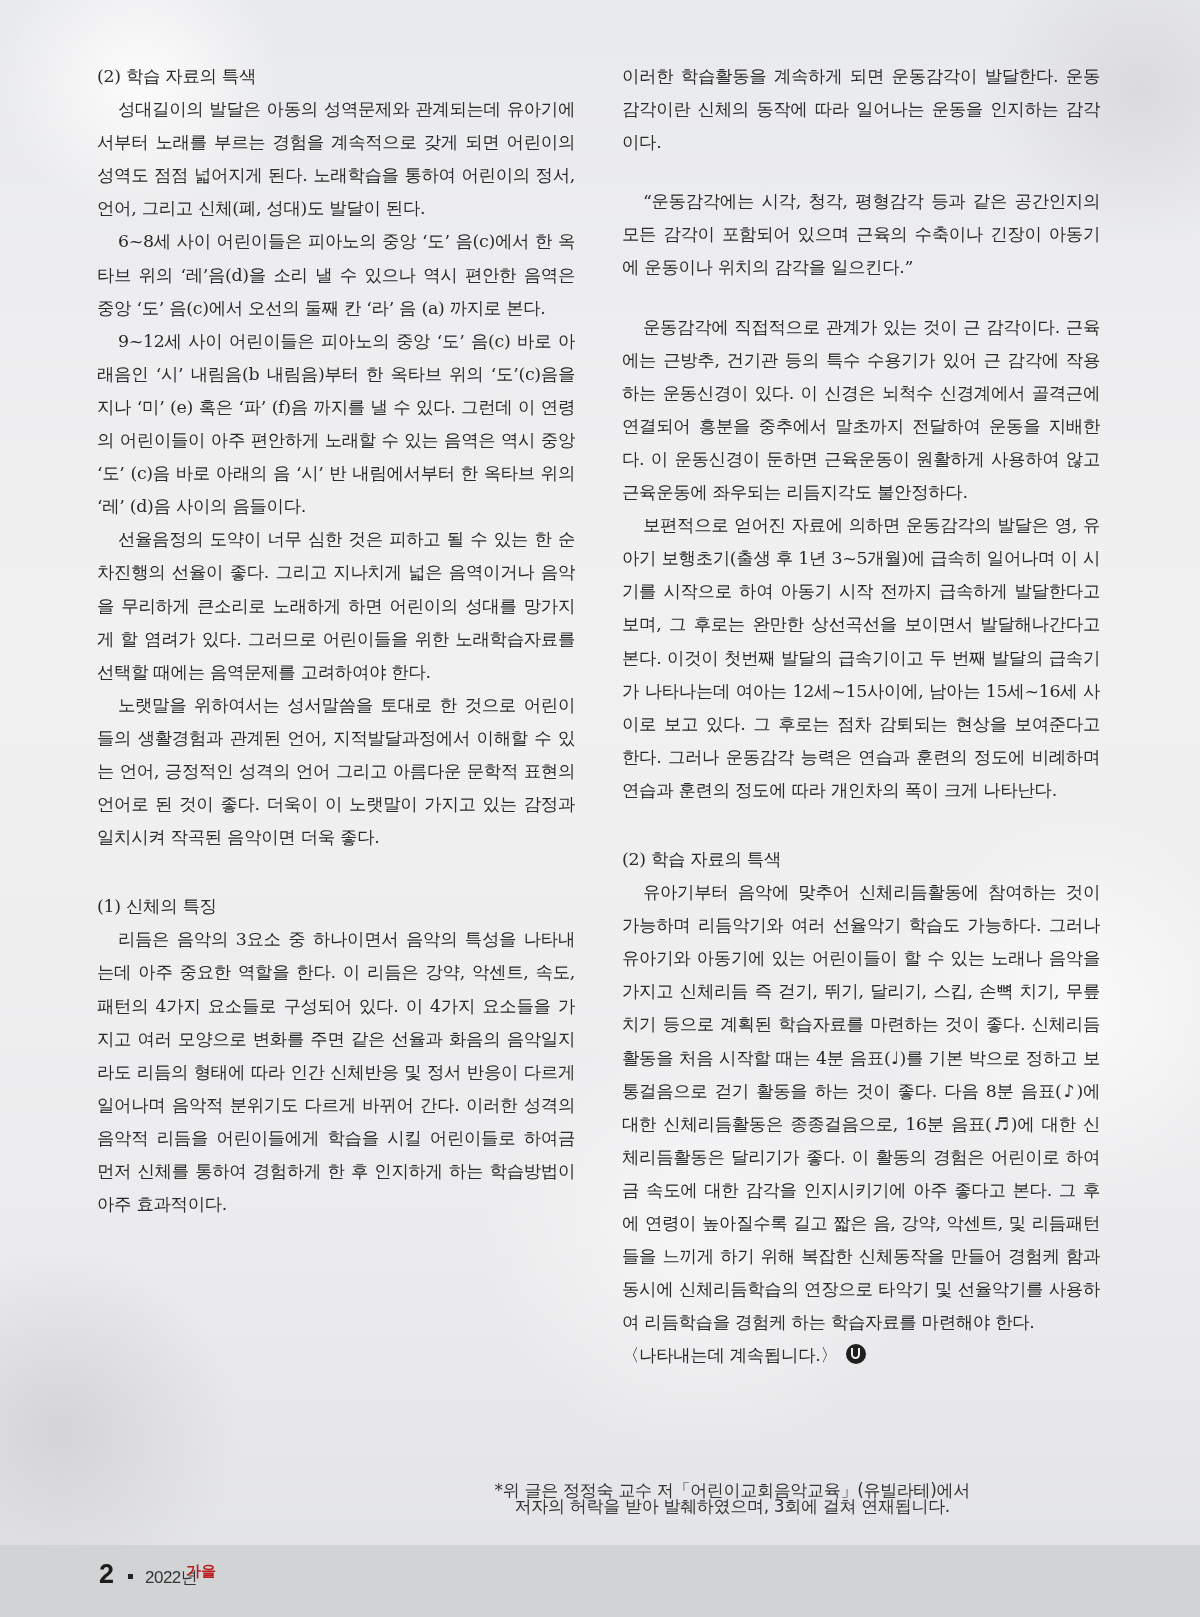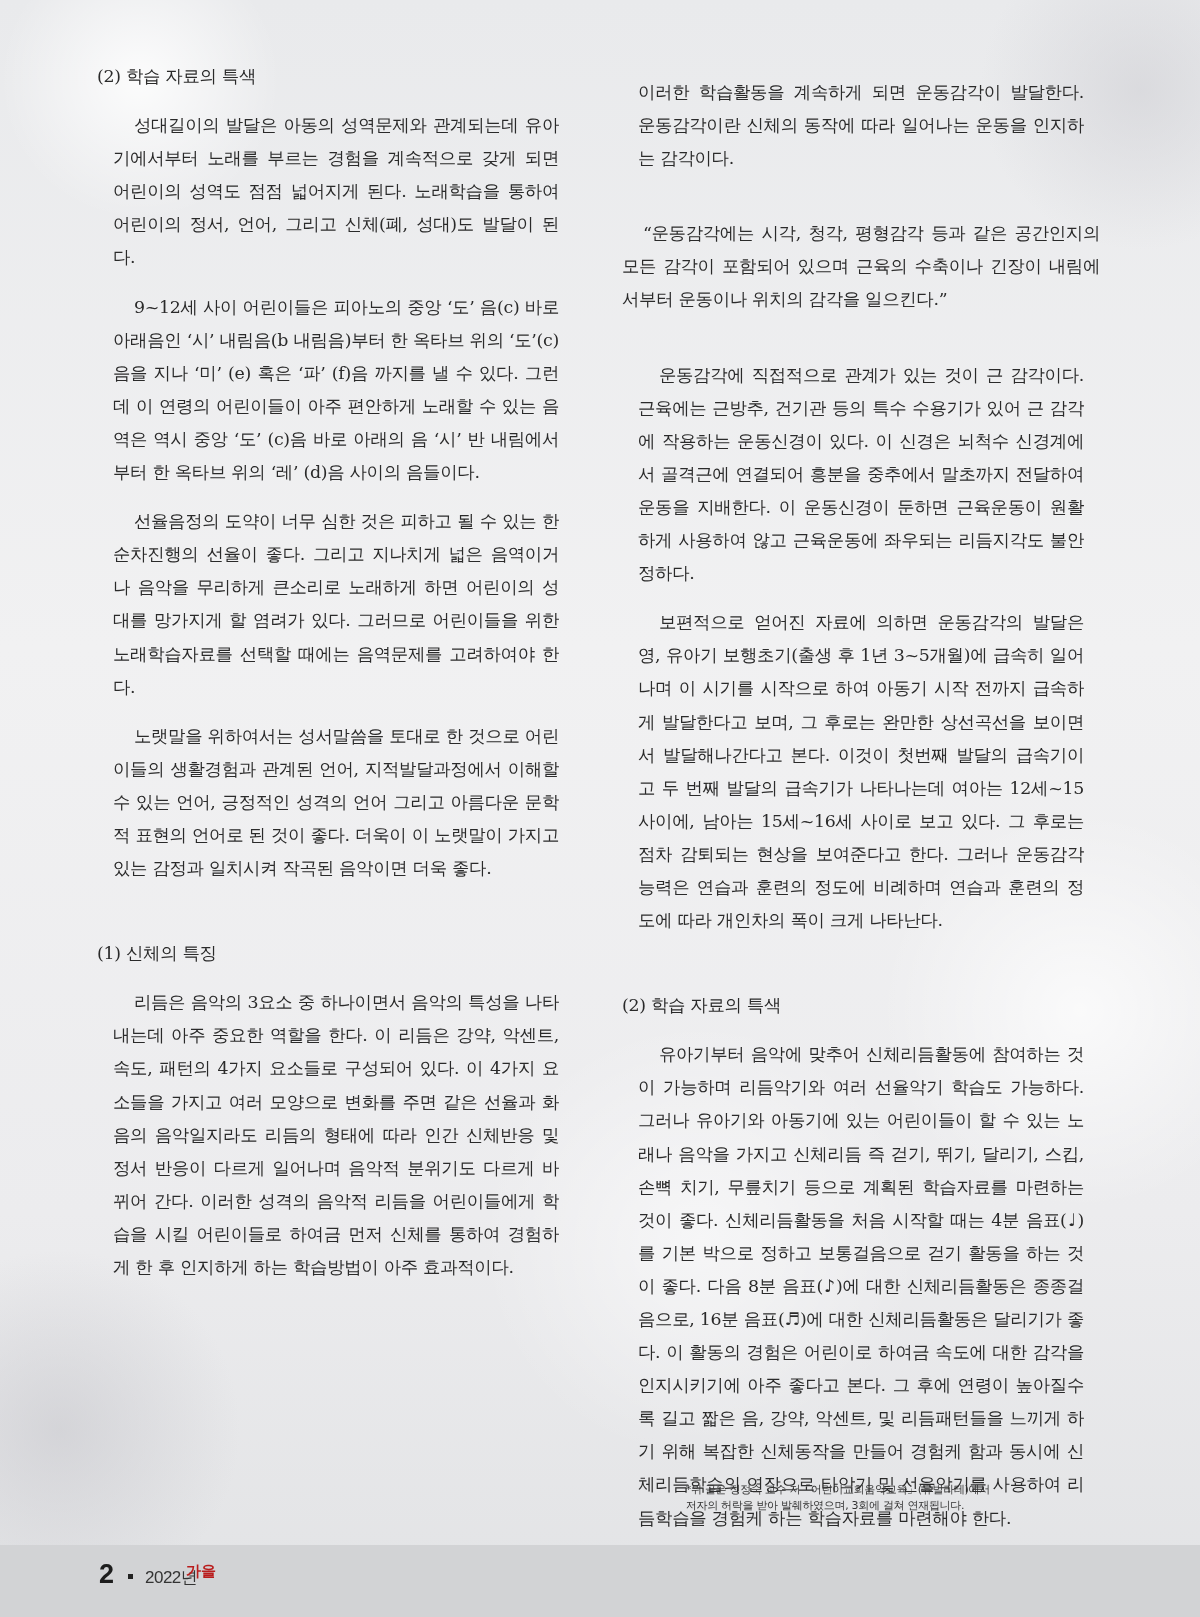--- a/index.html
+++ b/index.html
@@ -14,54 +14,55 @@
       radial-gradient(circle at 700px 1240px, rgba(255,255,255,0.55) 0, rgba(255,255,255,0) 220px),
       radial-gradient(circle at 60px 1430px, rgba(200,200,205,0.6) 0, rgba(200,200,205,0) 180px),
       radial-gradient(circle at 1140px 90px, rgba(205,205,210,0.55) 0, rgba(205,205,210,0) 160px),
       linear-gradient(180deg, #e9eaec 0%, #f1f1f2 40%, #ececee 75%, #e2e3e5 100%);
   }
   .page { position: absolute; left: 0; top: 0; width: 1072px; height: 1545px; }
   .col { position: absolute; top: 60px; width: 478px; font-size: 17.4px; line-height: 33.1px; letter-spacing: -0.3px; text-align: justify; }
   .col.left { left: 97px; }
   .col.right { left: 622px; }
   .head { display: block; text-indent: 0; }
-  p { margin: 16px; text-indent: 1.2em; }
+  p { margin: 0; text-indent: 1.2em; }
   p.noindent { text-indent: 0; }
   .gap { height: 26px; }
   .gap-lg { height: 36px; }
   .quote { margin: 0; text-indent: 1.2em; }
   .end-mark { display: inline-block; width: 20px; height: 20px; border-radius: 50%; background: #1f1f1f; vertical-align: -3px; margin-left: 8px; position: relative; }
   .end-mark::after { content: ""; position: absolute; left: 5px; top: 4px; width: 9px; height: 11px; border: 2px solid #eee; border-top: none; border-radius: 0 0 6px 6px; box-sizing: border-box; }
-  .footnote { position: absolute; right: 82px; top: 1482px; font-family: "DejaVu Sans", "Liberation Sans", sans-serif; font-size: 11px; line-height: 16px; text-align: left; color: #333; letter-spacing: -0.3px; }
+  .footnote { position: absolute; right: 102px; top: 1482px; font-family: "DejaVu Sans", "Liberation Sans", sans-serif; font-size: 17px; line-height: 16px; text-align: center; color: #333; letter-spacing: -0.3px; }
   .footer { position: absolute; left: 0; top: 1545px; width: 1200px; height: 72px; background: #d2d3d5; }
   .pg-num { position: absolute; left: 99px; top: 14px; font-family: "Liberation Sans", sans-serif; font-weight: bold; font-size: 27px; color: #1d1d1d; }
   .pg-dot { position: absolute; left: 128px; top: 29px; width: 5px; height: 5px; background: #222; }
   .pg-year { position: absolute; left: 145px; top: 21px; font-family: "Liberation Sans", sans-serif; font-size: 17px; color: #333; letter-spacing: -0.5px; }
   .pg-season { position: absolute; left: 186px; top: 17px; font-family: "DejaVu Sans", sans-serif; font-weight: bold; font-size: 15px; color: #b91c1c; }
 </style>
 </head>
 <body>
 
 <div class="page">
 
   <div class="col left">
     <span class="head">(2) 학습 자료의 특색</span>
     <p>성대길이의 발달은 아동의 성역문제와 관계되는데 유아기에서부터 노래를 부르는 경험을 계속적으로 갖게 되면 어린이의 성역도 점점 넓어지게 된다. 노래학습을 통하여 어린이의 정서, 언어, 그리고 신체(폐, 성대)도 발달이 된다.</p>
+    <p>6~8세 사이 어린이들은 피아노의 중앙 ‘도’ 음(c)에서 한 옥타브 위의 ‘레’음(d)을 소리 낼 수 있으나 역시 편안한 음역은 중앙 ‘도’ 음(c)에서 오선의 둘째 칸 ‘라’ 음 (a) 까지로 본다.</p>
     <p>9~12세 사이 어린이들은 피아노의 중앙 ‘도’ 음(c) 바로 아래음인 ‘시’ 내림음(b 내림음)부터 한 옥타브 위의 ‘도’(c)음을 지나 ‘미’ (e) 혹은 ‘파’ (f)음 까지를 낼 수 있다. 그런데 이 연령의 어린이들이 아주 편안하게 노래할 수 있는 음역은 역시 중앙 ‘도’ (c)음 바로 아래의 음 ‘시’ 반 내림에서부터 한 옥타브 위의 ‘레’ (d)음 사이의 음들이다.</p>
     <p>선율음정의 도약이 너무 심한 것은 피하고 될 수 있는 한 순차진행의 선율이 좋다. 그리고 지나치게 넓은 음역이거나 음악을 무리하게 큰소리로 노래하게 하면 어린이의 성대를 망가지게 할 염려가 있다. 그러므로 어린이들을 위한 노래학습자료를 선택할 때에는 음역문제를 고려하여야 한다.</p>
     <p>노랫말을 위하여서는 성서말씀을 토대로 한 것으로 어린이들의 생활경험과 관계된 언어, 지적발달과정에서 이해할 수 있는 언어, 긍정적인 성격의 언어 그리고 아름다운 문학적 표현의 언어로 된 것이 좋다. 더욱이 이 노랫말이 가지고 있는 감정과 일치시켜 작곡된 음악이면 더욱 좋다.</p>
     <div class="gap-lg"></div>
     <span class="head">(1) 신체의 특징</span>
     <p>리듬은 음악의 3요소 중 하나이면서 음악의 특성을 나타내는데 아주 중요한 역할을 한다. 이 리듬은 강약, 악센트, 속도, 패턴의 4가지 요소들로 구성되어 있다. 이 4가지 요소들을 가지고 여러 모양으로 변화를 주면 같은 선율과 화음의 음악일지라도 리듬의 형태에 따라 인간 신체반응 및 정서 반응이 다르게 일어나며 음악적 분위기도 다르게 바뀌어 간다. 이러한 성격의 음악적 리듬을 어린이들에게 학습을 시킬 어린이들로 하여금 먼저 신체를 통하여 경험하게 한 후 인지하게 하는 학습방법이 아주 효과적이다.</p>
   </div>
 
   <div class="col right">
     <p class="noindent">이러한 학습활동을 계속하게 되면 운동감각이 발달한다. 운동감각이란 신체의 동작에 따라 일어나는 운동을 인지하는 감각이다.</p>
     <div class="gap"></div>
-    <p class="quote">“운동감각에는 시각, 청각, 평형감각 등과 같은 공간인지의 모든 감각이 포함되어 있으며 근육의 수축이나 긴장이 내림에서부터 운동이나 위치의 감각을 일으킨다.”</p>
+    <p class="quote">“운동감각에는 시각, 청각, 평형감각 등과 같은 공간인지의 모든 감각이 포함되어 있으며 근육의 수축이나 긴장이 아동기에 운동이나 위치의 감각을 일으킨다.”</p>
     <div class="gap"></div>
     <p>운동감각에 직접적으로 관계가 있는 것이 근 감각이다. 근육에는 근방추, 건기관 등의 특수 수용기가 있어 근 감각에 작용하는 운동신경이 있다. 이 신경은 뇌척수 신경계에서 골격근에 연결되어 흥분을 중추에서 말초까지 전달하여 운동을 지배한다. 이 운동신경이 둔하면 근육운동이 원활하게 사용하여 않고 근육운동에 좌우되는 리듬지각도 불안정하다.</p>
     <p>보편적으로 얻어진 자료에 의하면 운동감각의 발달은 영, 유아기 보행초기(출생 후 1년 3~5개월)에 급속히 일어나며 이 시기를 시작으로 하여 아동기 시작 전까지 급속하게 발달한다고 보며, 그 후로는 완만한 상선곡선을 보이면서 발달해나간다고 본다. 이것이 첫번째 발달의 급속기이고 두 번째 발달의 급속기가 나타나는데 여아는 12세~15사이에, 남아는 15세~16세 사이로 보고 있다. 그 후로는 점차 감퇴되는 현상을 보여준다고 한다. 그러나 운동감각 능력은 연습과 훈련의 정도에 비례하며 연습과 훈련의 정도에 따라 개인차의 폭이 크게 나타난다.</p>
     <div class="gap-lg"></div>
     <span class="head">(2) 학습 자료의 특색</span>
     <p>유아기부터 음악에 맞추어 신체리듬활동에 참여하는 것이 가능하며 리듬악기와 여러 선율악기 학습도 가능하다. 그러나 유아기와 아동기에 있는 어린이들이 할 수 있는 노래나 음악을 가지고 신체리듬 즉 걷기, 뛰기, 달리기, 스킵, 손뼉 치기, 무릎치기 등으로 계획된 학습자료를 마련하는 것이 좋다. 신체리듬활동을 처음 시작할 때는 4분 음표(♩)를 기본 박으로 정하고 보통걸음으로 걷기 활동을 하는 것이 좋다. 다음 8분 음표(♪)에 대한 신체리듬활동은 종종걸음으로, 16분 음표(♬)에 대한 신체리듬활동은 달리기가 좋다. 이 활동의 경험은 어린이로 하여금 속도에 대한 감각을 인지시키기에 아주 좋다고 본다. 그 후에 연령이 높아질수록 길고 짧은 음, 강약, 악센트, 및 리듬패턴들을 느끼게 하기 위해 복잡한 신체동작을 만들어 경험케 함과 동시에 신체리듬학습의 연장으로 타악기 및 선율악기를 사용하여 리듬학습을 경험케 하는 학습자료를 마련해야 한다.</p>
     <p class="noindent"><span>〈나타내는데 계속됩니다.〉</span><span class="end-mark"></span></p>
   </div>
 
   <div class="footnote">

